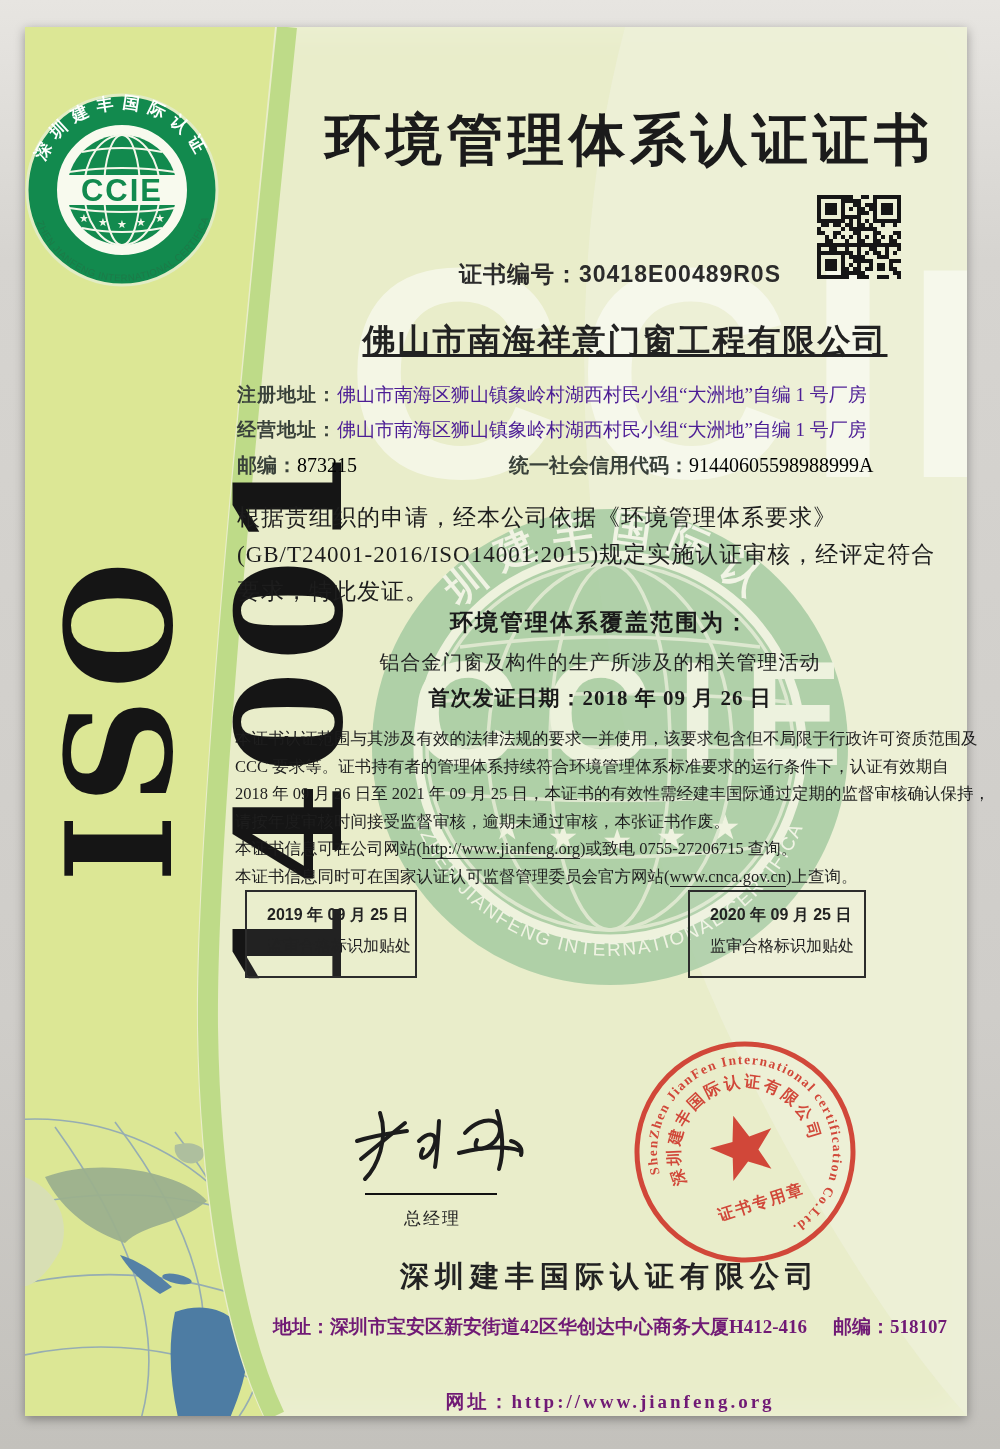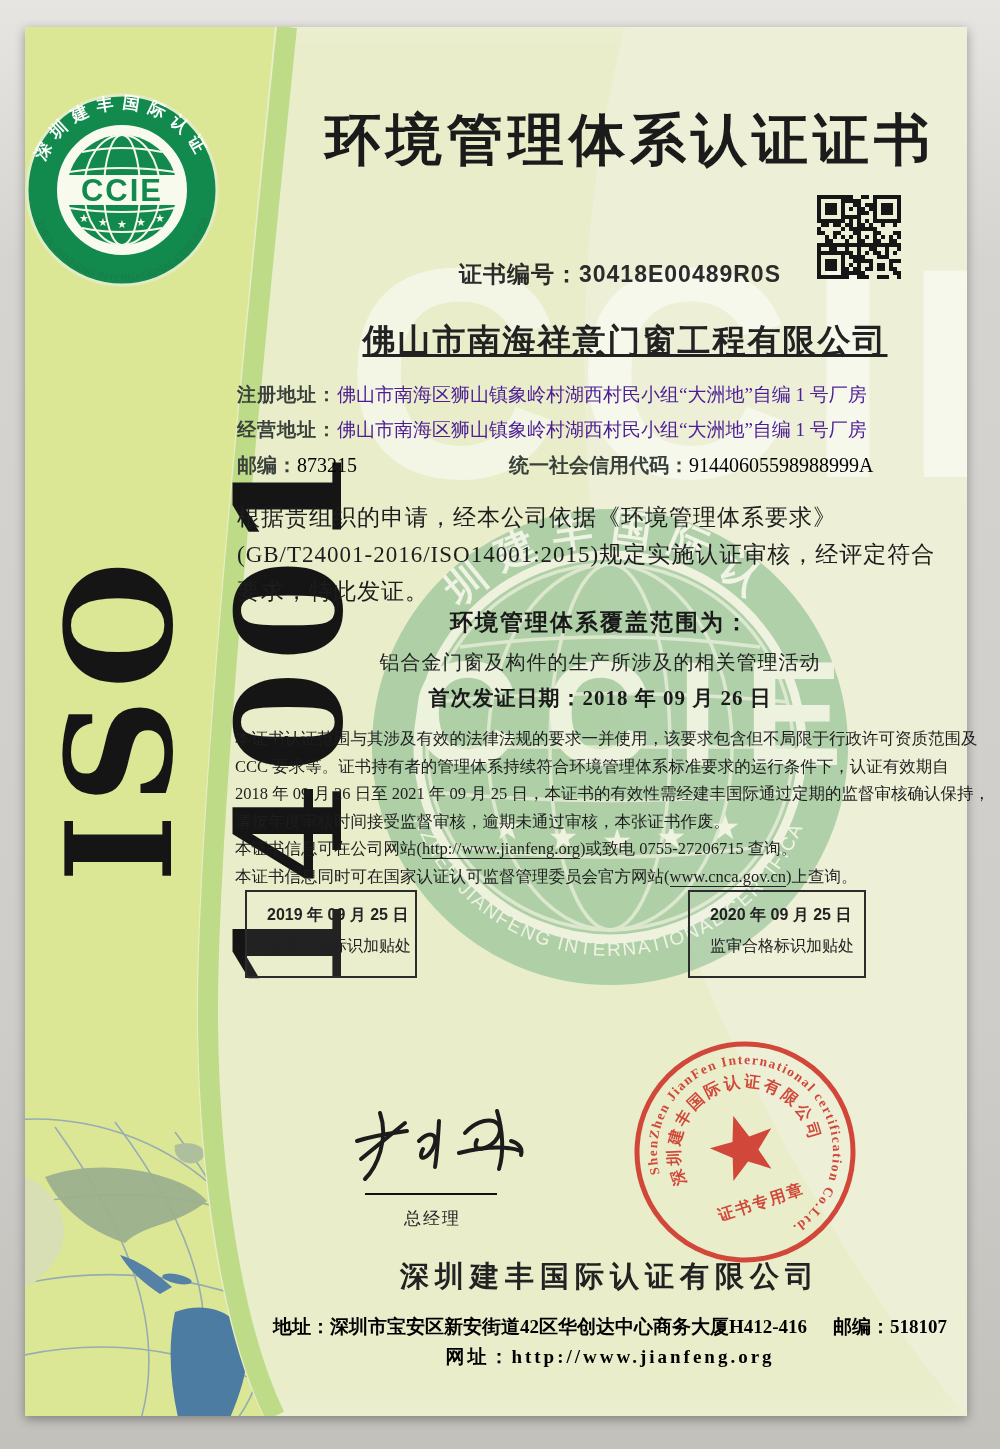--- a/index.html
+++ b/index.html
@@ -54,22 +54,22 @@
   .survey-box .l{margin:10px 0 0 20px;font-size:16px;color:#222;}
 
   #signature{left:322px;top:1068px;}
   #sig-line{left:340px;top:1166px;width:132px;border-top:2.5px solid #111;}
   #sig-title{left:350px;top:1180px;width:115px;font-size:17px;color:#222;letter-spacing:2px;}
 
   #stamp{left:598px;top:1003px;opacity:.92;}
 
   #issuer-name{left:215px;top:1230px;width:740px;font-size:29px;font-weight:700;letter-spacing:6px;color:#222;
     font-family:"Liberation Sans","DejaVu Sans",sans-serif;}
-  .foot{left:215px;width:740px;font-size:19px;font-weight:700;color:#000000;}
-  #foot-addr{top:1287px;} #foot-phone{top:1327px;} #foot-web{top:1317px;letter-spacing:3px;text-align:center;}
+  .foot{left:215px;width:740px;font-size:19px;font-weight:700;color:#701a75;}
+  #foot-addr{top:1287px;} #foot-phone{top:1327px;} #foot-web{top:1362px;letter-spacing:3px;text-align:center;}
   .gap{display:inline-block;width:26px;}
 </style>
 </head>
 <body>
 
 <div id="paper">
 
   <svg id="bg-art" width="942" height="1389" viewBox="0 0 942 1389">
     <defs>
       <clipPath id="stripClip">

